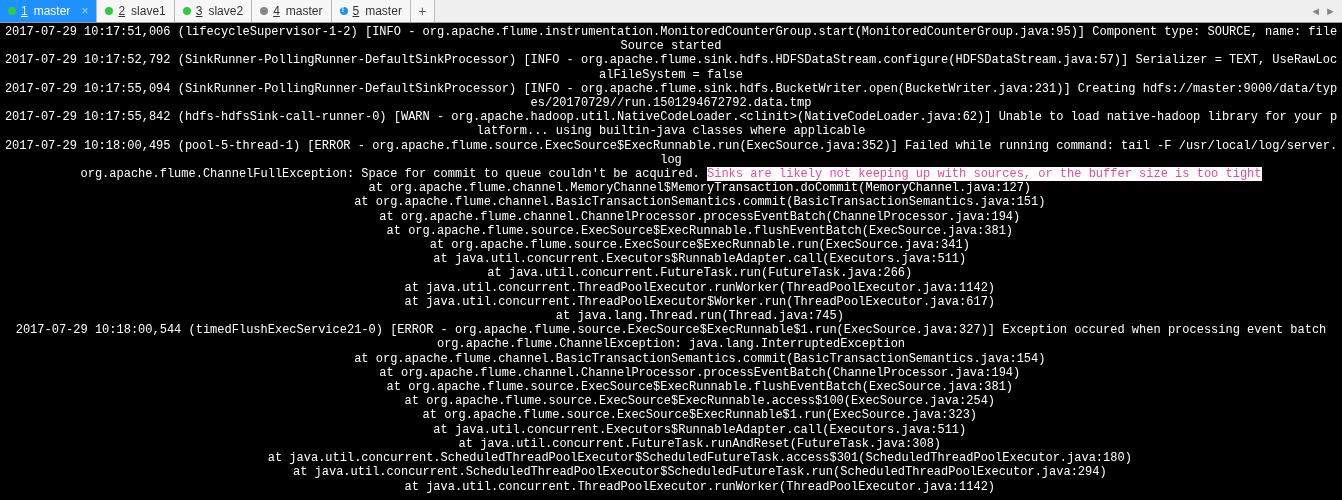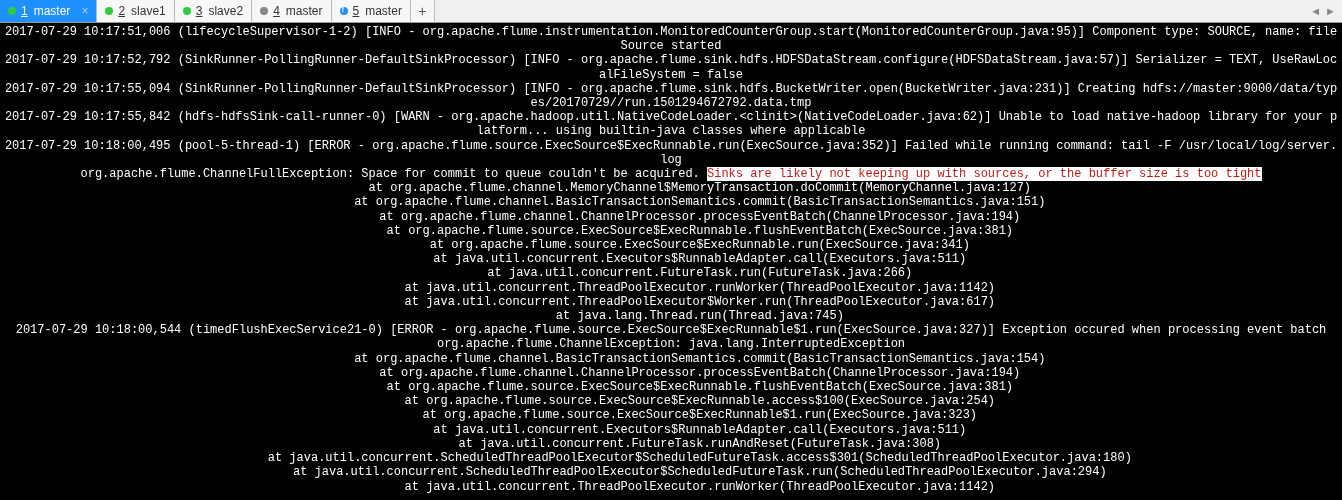--- a/index.html
+++ b/index.html
@@ -83,21 +83,21 @@
     line-height: 14.2px;
     white-space: pre-wrap;
     word-break: break-all;
     position:relative;
   }
   .terminal::-webkit-scrollbar{ width:16px; background:#eee;}
   .terminal::-webkit-scrollbar-thumb{ background:#c0c0c0;}
   .logline { color:#fff;text-align:center; }
   .hl {
     background:#fff;
-    color:#b91c1c;
+    color:#ec4899;
   }
 </style>
 </head>
 <body>
 
 <div class="tabbar">
 
   <div class="tab active">
       <span class="dot green"></span>
       <span class="num">1</span>

